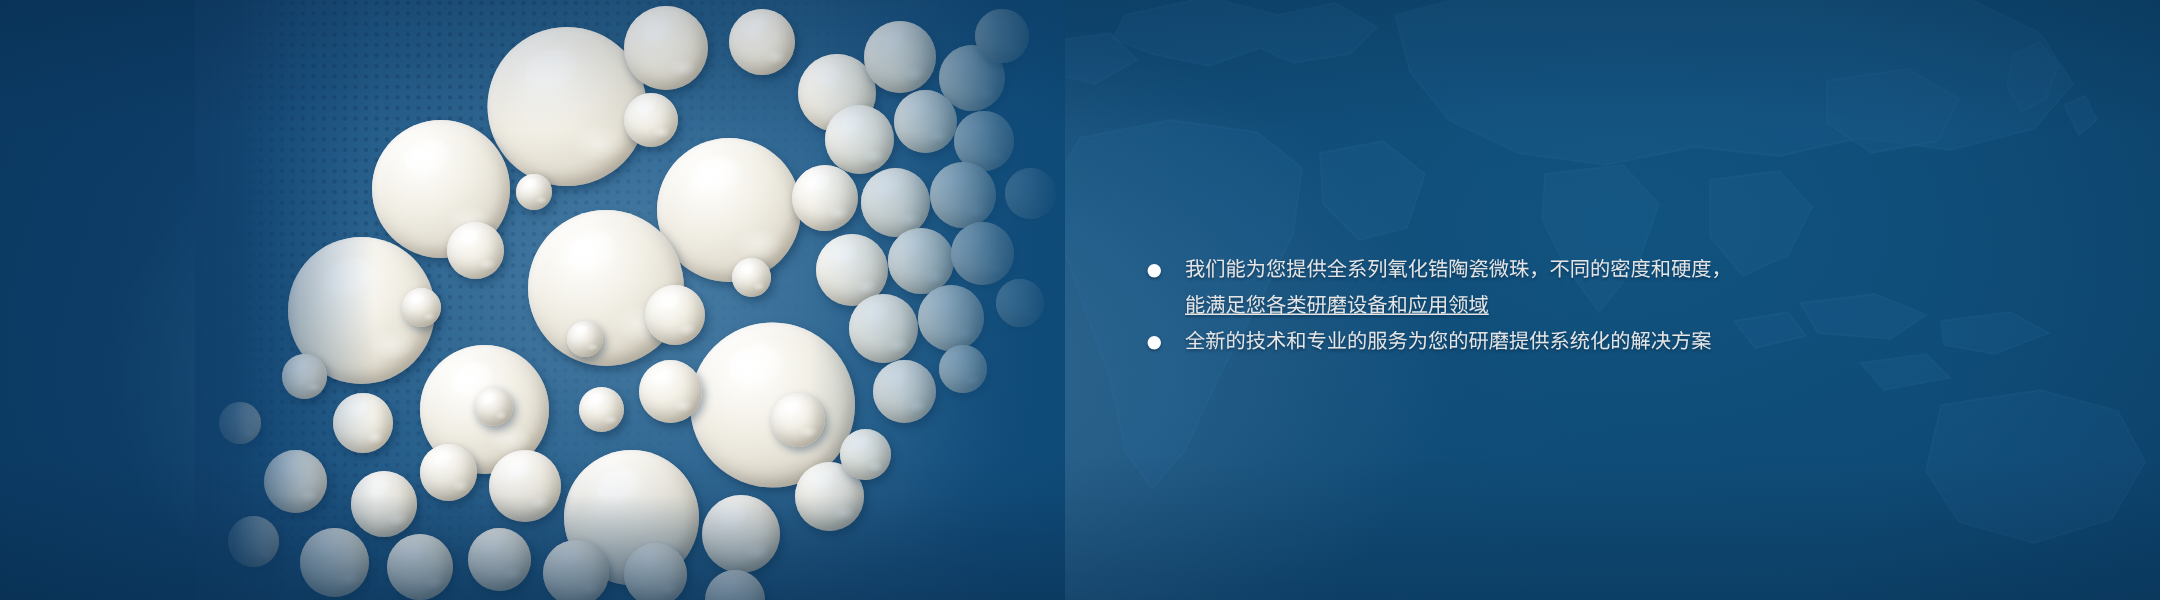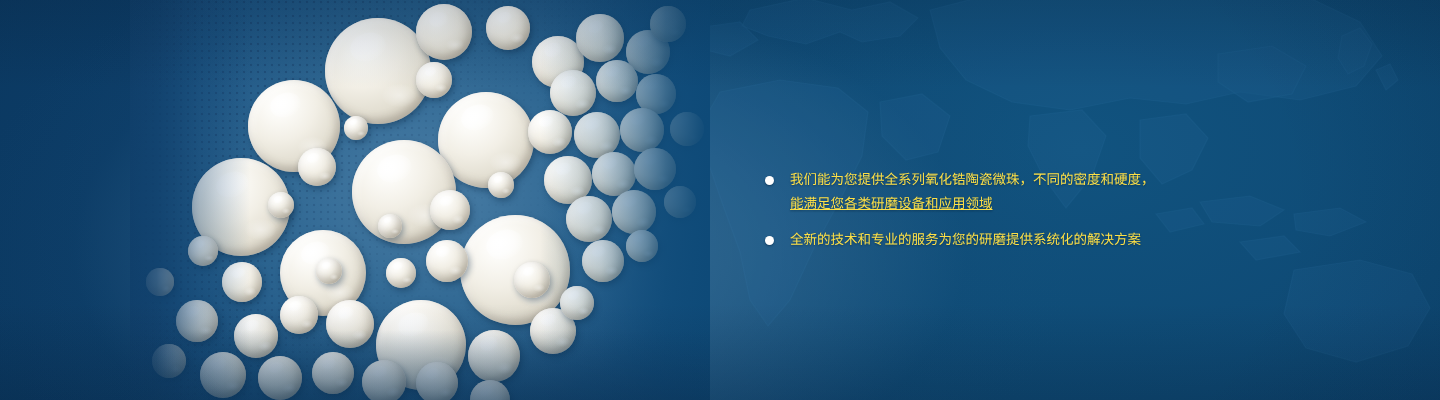--- a/index.html
+++ b/index.html
@@ -104,32 +104,32 @@
     font-size:30px;line-height:36px;font-weight:700;
     color:#ffffff;letter-spacing:1px;white-space:nowrap;
     text-shadow:0 1px 3px rgba(3,24,46,0.55);
   }
   .bullets{
     position:absolute;left:0;top:168px;width:470px;
     list-style:none;margin:0;padding:0;
   }
   .bullet{
     position:relative;padding-left:25px;
-    font-size:13.5px;line-height:24px;color:#fde047;font-weight:400;
+    font-size:13.5px;line-height:24px;color:#e5e5e5;font-weight:400;
     text-shadow:0 1px 2px rgba(3,24,46,0.45);
   }
   .bullet .dot{
     position:absolute;left:0;top:8px;
     width:9px;height:9px;border-radius:50%;
     background:#ffffff;
     box-shadow:0 1px 2px rgba(3,24,46,0.45);
   }
   .bullet .l2{display:block;text-decoration:underline;}
   .bullet.b1{margin-bottom:0;}
-  .bullet.b2,.bullet.b3{margin-top:12px;}
+  .bullet.b2,.bullet.b3{margin-top:0;}
 </style>
 </head>
 <body>
 
 <div id="banner">
 
   <div class="bg-base"></div>
 
   <div class="worldmap">
     <svg viewBox="0 0 880 460" xmlns="http://www.w3.org/2000/svg" aria-hidden="true">

